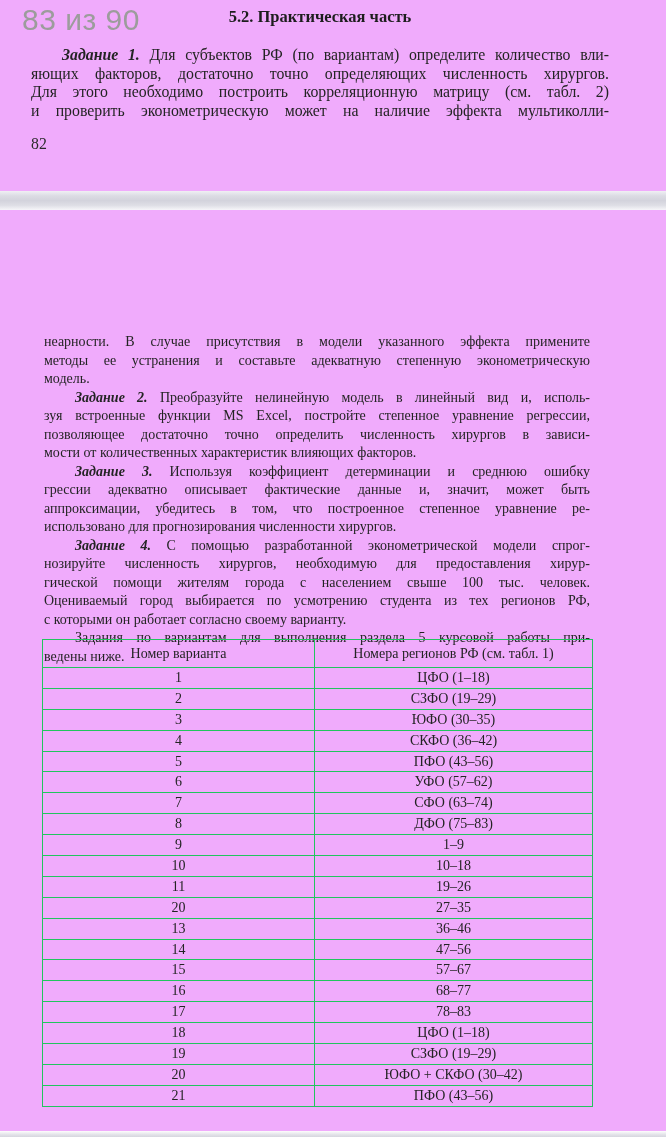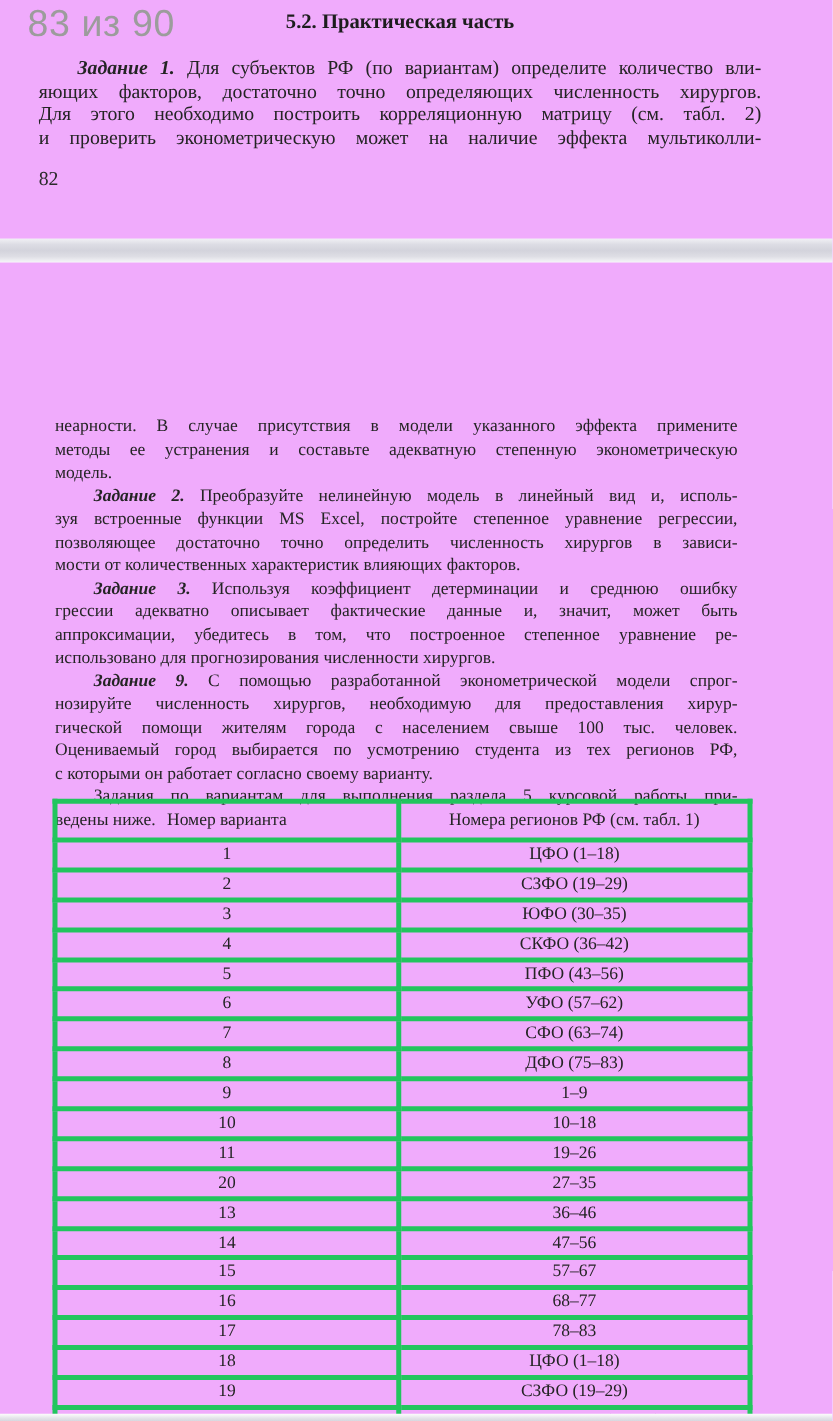--- a/index.html
+++ b/index.html
@@ -45,21 +45,21 @@
   .jline.last{text-align-last:left;}
   .jline.indent{padding-left:31px;}
   .lead{font-weight:bold;font-style:italic;}
   
   .vtable{
     position:absolute;left:42px;top:429px;width:548px;
     border-collapse:collapse;table-layout:fixed;
     font-size:14px;color:#242424;
   }
   .vtable th,.vtable td{
-    border:4px solid #22c55e;text-align:center;vertical-align:middle;
+    border:1px solid #22c55e;text-align:center;vertical-align:middle;
     padding:0;font-weight:normal;overflow:hidden;white-space:nowrap;margin-top:48px;
   }
   .vtable th{height:27px;}
   .vtable td{height:19.9px;font-size:14px;}
   .col1{width:271px;}
   .col2{width:277px;}
 </style>
 </head>
 <body>
 
@@ -95,21 +95,21 @@
           <div class="jline">позволяющее достаточно точно определить численность хирургов в зависи-</div>
           <div class="jline last">мости от количественных характеристик влияющих факторов.</div>
         </div>
         <div>
           <div class="jline indent"><span class="lead">Задание 3.</span> Используя коэффициент детерминации и среднюю ошибку</div>
           <div class="jline">грессии адекватно описывает фактические данные и, значит, может быть</div>
           <div class="jline">аппроксимации, убедитесь в том, что построенное степенное уравнение ре-</div>
           <div class="jline last">использовано для прогнозирования численности хирургов.</div>
         </div>
         <div>
-          <div class="jline indent"><span class="lead">Задание 9.</span> С помощью разработанной эконометрической модели спрог-</div>
+          <div class="jline indent"><span class="lead">Задание 4.</span> С помощью разработанной эконометрической модели спрог-</div>
           <div class="jline">нозируйте численность хирургов, необходимую для предоставления хирур-</div>
           <div class="jline">гической помощи жителям города с населением свыше 100 тыс. человек.</div>
           <div class="jline">Оцениваемый город выбирается по усмотрению студента из тех регионов РФ,</div>
           <div class="jline last">с которыми он работает согласно своему варианту.</div>
         </div>
         <div>
           <div class="jline indent">Задания по вариантам для выполнения раздела 5 курсовой работы при-</div>
           <div class="jline last">ведены ниже.</div>
         </div>
       </div>

